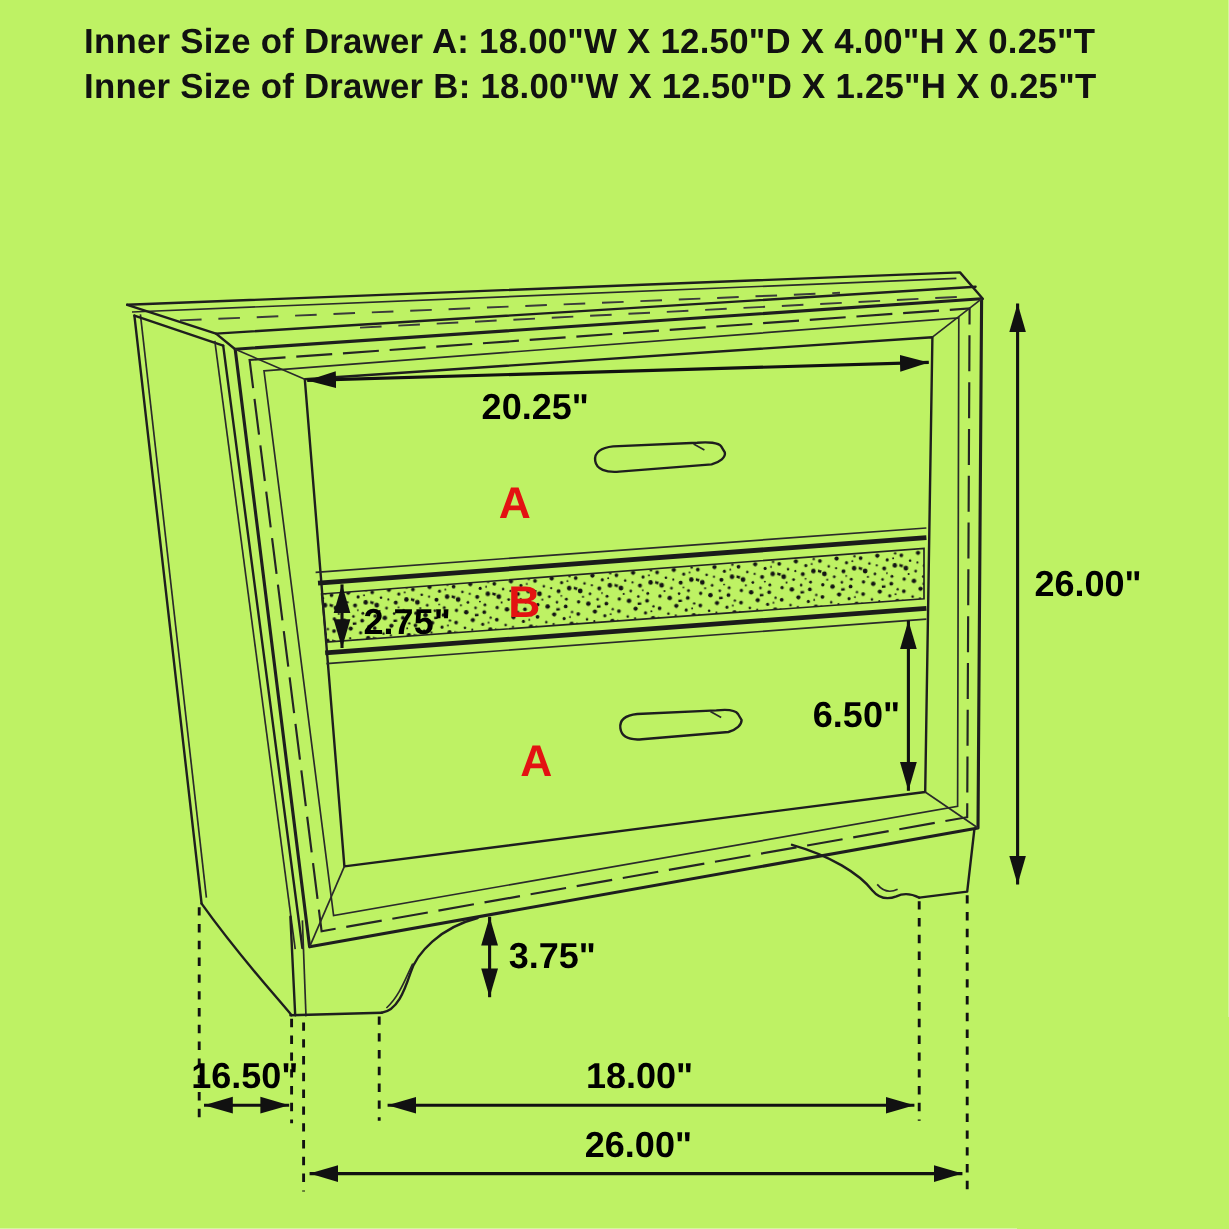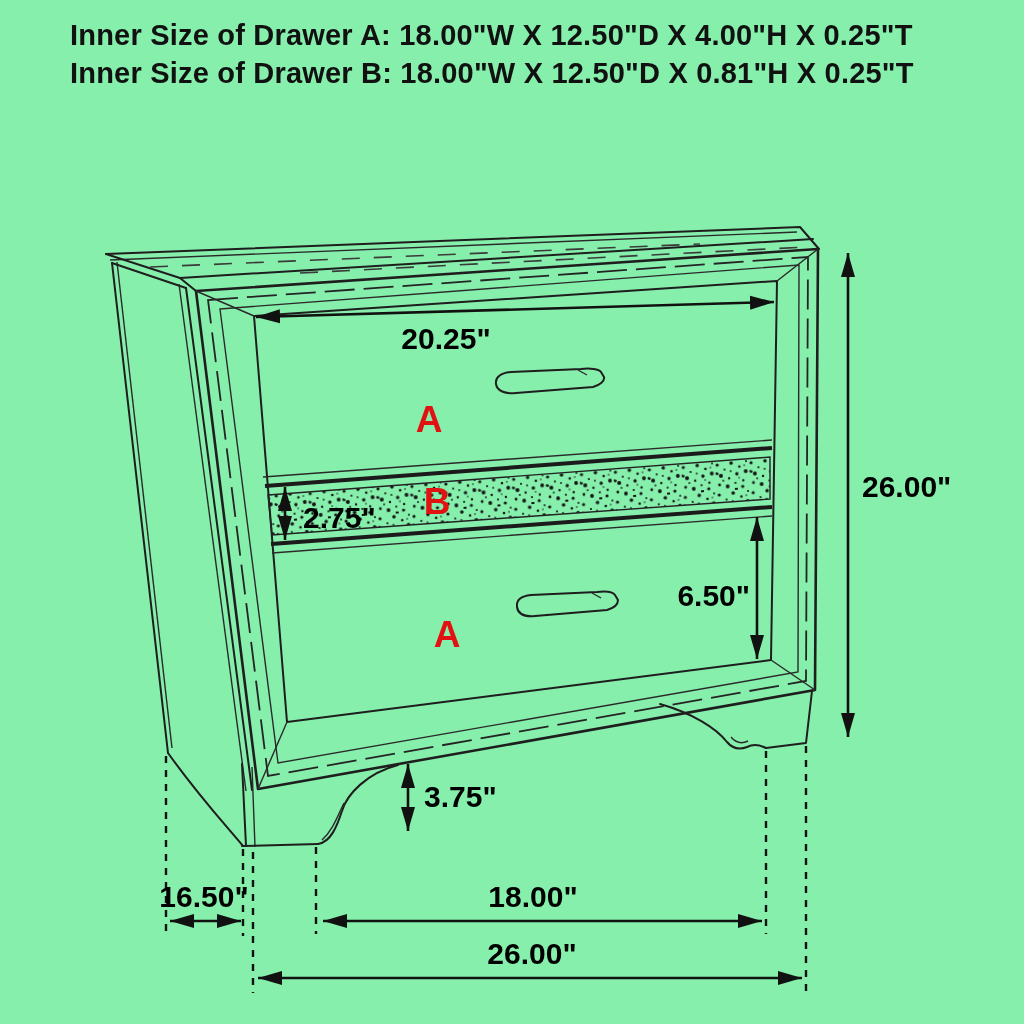--- a/index.html
+++ b/index.html
@@ -1,17 +1,17 @@
 <!DOCTYPE html>
 <html><head>
 <meta charset="utf-8">
 <style>
   html,body{margin:0;padding:0;background:#ffffff;}
   .stage{
-    position:relative;width:1024px;height:1024px;background:#86efac;overflow:hidden;
+    position:relative;width:1024px;height:1024px;background:#bef264;overflow:hidden;
     font-family:"Liberation Sans", sans-serif;
   }
   .spec-header{
     position:absolute;top:16px;left:70px;right:40px;
     font-weight:bold;font-size:29px;line-height:38px;color:#111;
     letter-spacing:0.2px;white-space:nowrap;
   }
   svg{position:absolute;top:0;left:0;}
   .edge{stroke:#1e1e1e;stroke-width:2;fill:none;stroke-linejoin:round;stroke-linecap:round;}
   .edge-heavy{stroke:#1e1e1e;stroke-width:2.6;fill:none;stroke-linejoin:round;}
@@ -24,21 +24,21 @@
   .drawer-letter{font-weight:bold;font-size:37px;}
   .band-edge{stroke:#1b1b1b;stroke-width:4;fill:none;}
 </style>
 </head>
 <body>
 
 <div class="stage">
 
   <div class="spec-header">
     <div>Inner Size of Drawer A: 18.00"W X 12.50"D X 4.00"H X 0.25"T</div>
-    <div>Inner Size of Drawer B: 18.00"W X 12.50"D X 0.81"H X 0.25"T</div>
+    <div>Inner Size of Drawer B: 18.00"W X 12.50"D X 1.25"H X 0.25"T</div>
   </div>
 
   <svg width="1024" height="1024" viewBox="0 0 1024 1024">
     <defs>
       <marker id="arr" markerUnits="userSpaceOnUse" markerWidth="26" markerHeight="16" refX="24" refY="8" orient="auto-start-reverse">
         <path d="M0,1 L24,8 L0,15 Z" fill="#111"></path>
       </marker>
       <pattern id="speckle" width="34" height="30" patternUnits="userSpaceOnUse" patternTransform="rotate(-4)">
         <g fill="#141414">
           <circle cx="3" cy="4" r="1.6"></circle>

